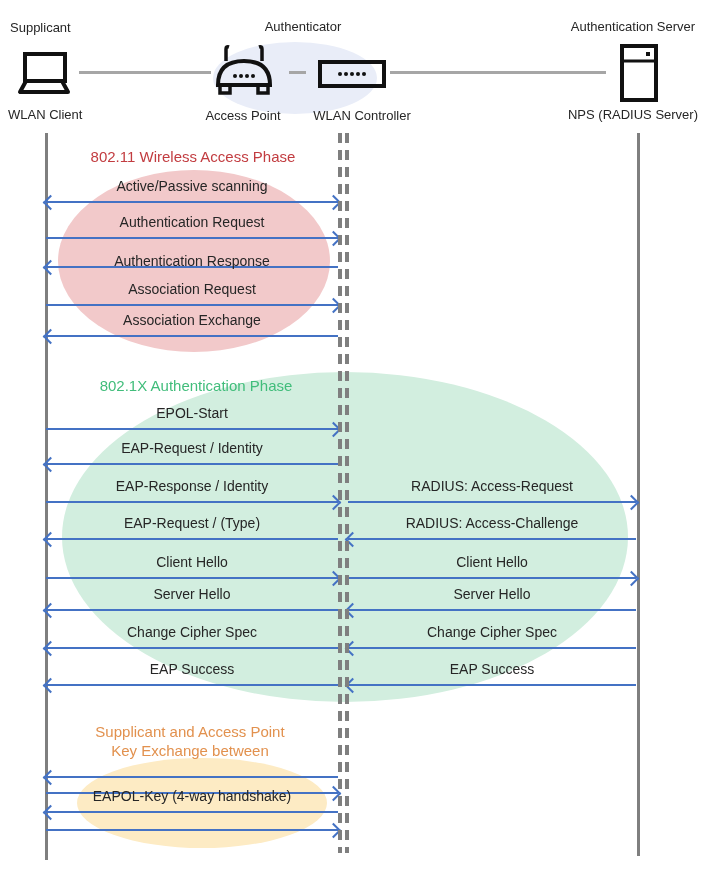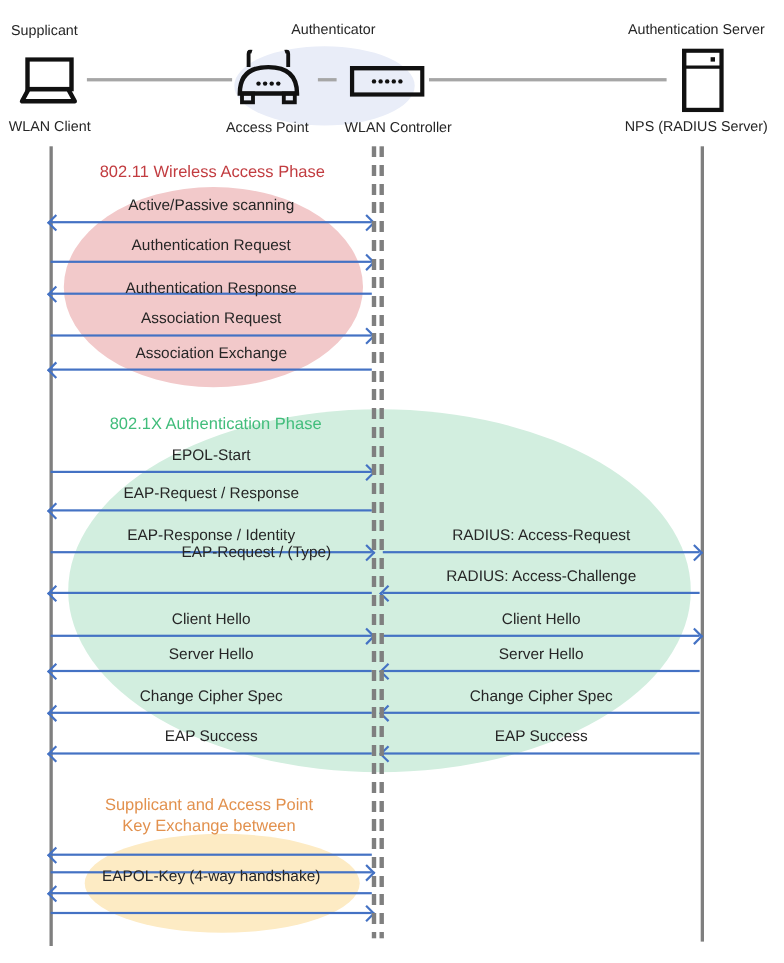--- a/index.html
+++ b/index.html
@@ -119,33 +119,33 @@
         <span class="chev l" style="border-color: rgb(68, 114, 196);"></span>
       </div>
       <div class="msg-label" style="top: 311px; left: 46px; width: 292px;">Association Exchange</div>
       <div class="msg-line" style="top: 428px; left: 46px; width: 292px; border-top-color: rgb(68, 114, 196);">
         <span class="chev r" style="border-color: rgb(68, 114, 196);"></span>
       </div>
       <div class="msg-label" style="top: 404px; left: 46px; width: 292px;">EPOL-Start</div>
       <div class="msg-line" style="top: 463px; left: 46px; width: 292px; border-top-color: rgb(68, 114, 196);">
         <span class="chev l" style="border-color: rgb(68, 114, 196);"></span>
       </div>
-      <div class="msg-label" style="top: 439px; left: 46px; width: 292px;">EAP-Request / Response</div>
+      <div class="msg-label" style="top: 439px; left: 46px; width: 292px;">EAP-Request / Identity</div>
       <div class="msg-line" style="top: 501px; left: 46px; width: 292px; border-top-color: rgb(68, 114, 196);">
         <span class="chev r" style="border-color: rgb(68, 114, 196);"></span>
       </div>
       <div class="msg-label" style="top: 477px; left: 46px; width: 292px;">EAP-Response / Identity</div>
       <div class="msg-line" style="top: 501px; left: 348px; width: 288px; border-top-color: rgb(68, 114, 196);">
         <span class="chev r" style="border-color: rgb(68, 114, 196);"></span>
       </div>
       <div class="msg-label" style="top: 477px; left: 348px; width: 288px;">RADIUS: Access-Request</div>
       <div class="msg-line" style="top: 538px; left: 46px; width: 292px; border-top-color: rgb(68, 114, 196);">
         <span class="chev l" style="border-color: rgb(68, 114, 196);"></span>
       </div>
-      <div class="msg-label" style="top: 492px; left: 46px; width: 292px; padding-left: 41px;">EAP-Request / (Type)</div>
+      <div class="msg-label" style="top: 514px; left: 46px; width: 292px;">EAP-Request / (Type)</div>
       <div class="msg-line" style="top: 538px; left: 348px; width: 288px; border-top-color: rgb(68, 114, 196);">
         <span class="chev l" style="border-color: rgb(68, 114, 196);"></span>
       </div>
       <div class="msg-label" style="top: 514px; left: 348px; width: 288px;">RADIUS: Access-Challenge</div>
       <div class="msg-line" style="top: 577px; left: 46px; width: 292px; border-top-color: rgb(68, 114, 196);">
         <span class="chev r" style="border-color: rgb(68, 114, 196);"></span>
       </div>
       <div class="msg-label" style="top: 553px; left: 46px; width: 292px;">Client Hello</div>
       <div class="msg-line" style="top: 577px; left: 348px; width: 288px; border-top-color: rgb(68, 114, 196);">
         <span class="chev r" style="border-color: rgb(68, 114, 196);"></span>

